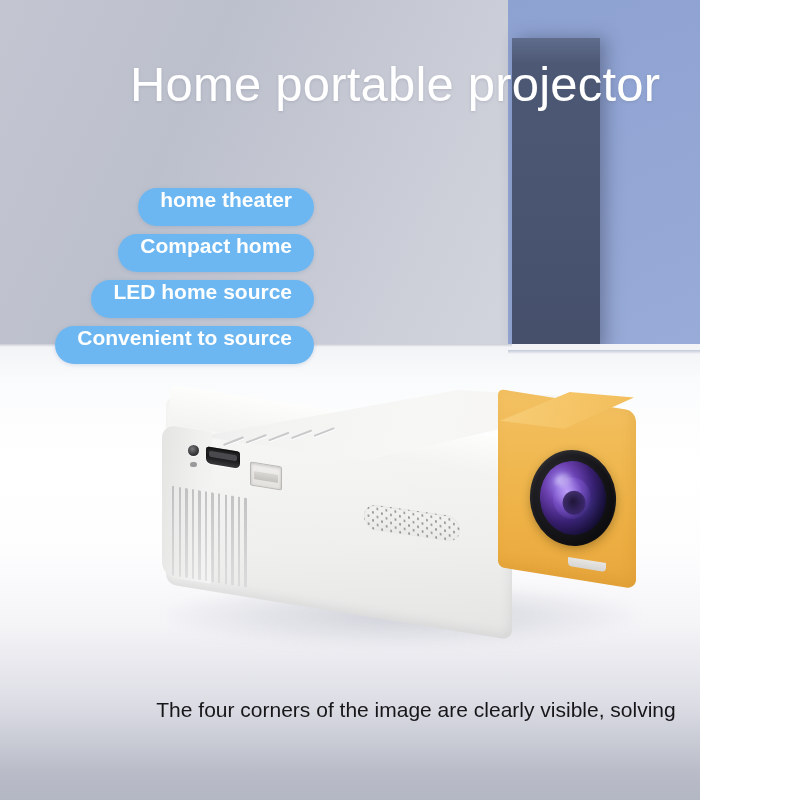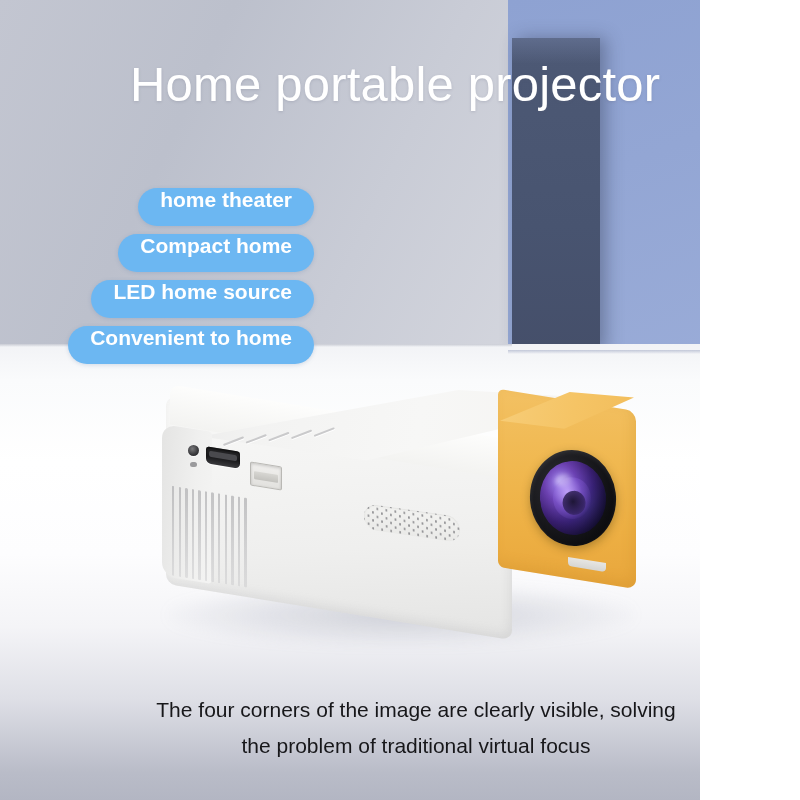--- a/index.html
+++ b/index.html
@@ -359,21 +359,21 @@
     <div class="pill">
       <span>home theater</span>
     </div>
     <div class="pill">
       <span>Compact home</span>
     </div>
     <div class="pill">
       <span>LED home source</span>
     </div>
     <div class="pill">
-      <span>Convenient to home</span>
+      <span>Convenient to source</span>
     </div>
   </div>
 
   <div class="projector">
     <div class="proj-shadow"></div>
 
     <div class="body-main"></div>
     <div class="body-top-edge"></div>
     <div class="body-top"></div>
     <div class="body-endcap"></div>
@@ -416,16 +416,15 @@
       <i style="left:0px;  top:2px;"></i>
       <i style="left:22px; top:8px;"></i>
       <i style="left:44px; top:14px;"></i>
       <i style="left:66px; top:20px;"></i>
       <i style="left:88px; top:26px;"></i>
     </div>
   </div>
 
   <div class="caption">
     <div>The four corners of the image are clearly visible, solving</div>
-    <div>the problem of traditional virtual focus</div>
   </div>
 
 </div>
 
 </body></html>

